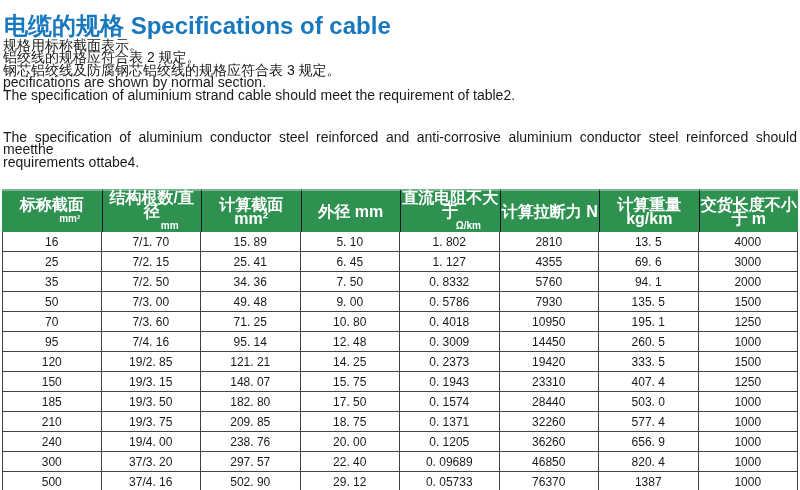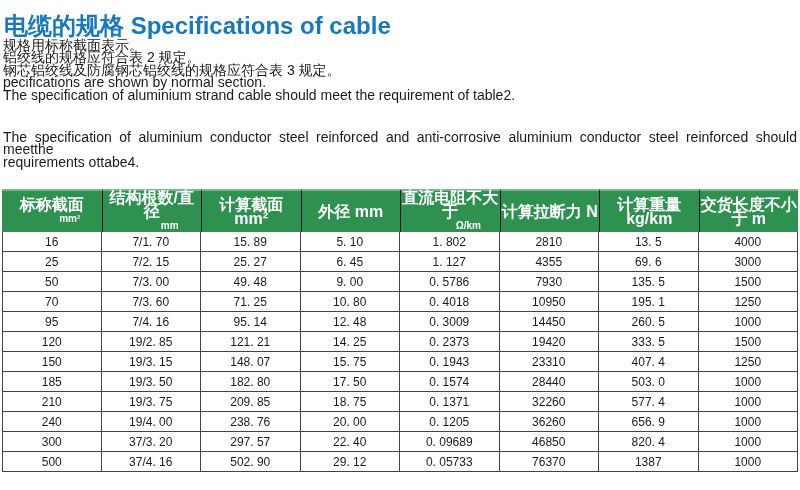--- a/index.html
+++ b/index.html
@@ -107,26 +107,36 @@
           <td>15. 89</td>
           <td>5. 10</td>
           <td>1. 802</td>
           <td>2810</td>
           <td>13. 5</td>
           <td>4000</td>
         </tr>
         <tr>
           <td>25</td>
           <td>7/2. 15</td>
-          <td>25. 27</td>
+          <td>25. 41</td>
           <td>6. 45</td>
           <td>1. 127</td>
           <td>4355</td>
           <td>69. 6</td>
           <td>3000</td>
+        </tr>
+        <tr>
+          <td>35</td>
+          <td>7/2. 50</td>
+          <td>34. 36</td>
+          <td>7. 50</td>
+          <td>0. 8332</td>
+          <td>5760</td>
+          <td>94. 1</td>
+          <td>2000</td>
         </tr>
         <tr>
           <td>50</td>
           <td>7/3. 00</td>
           <td>49. 48</td>
           <td>9. 00</td>
           <td>0. 5786</td>
           <td>7930</td>
           <td>135. 5</td>
           <td>1500</td>

